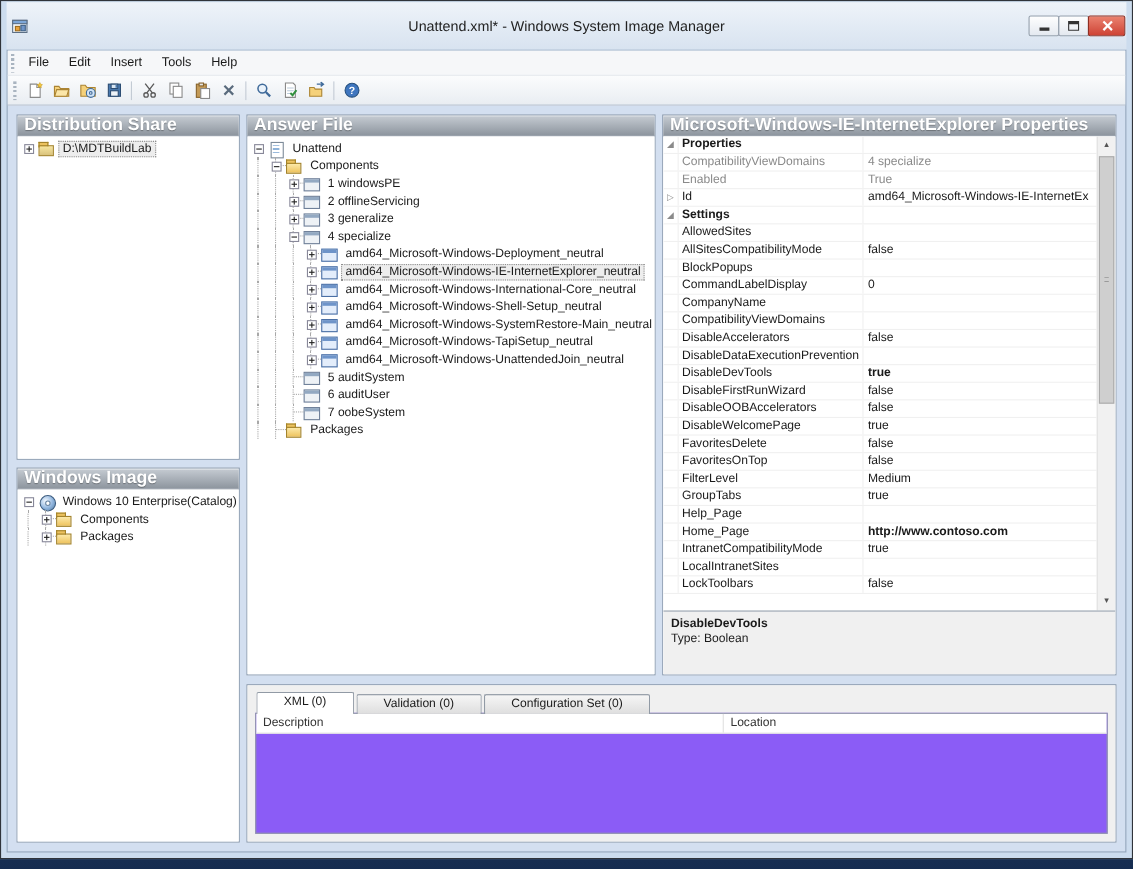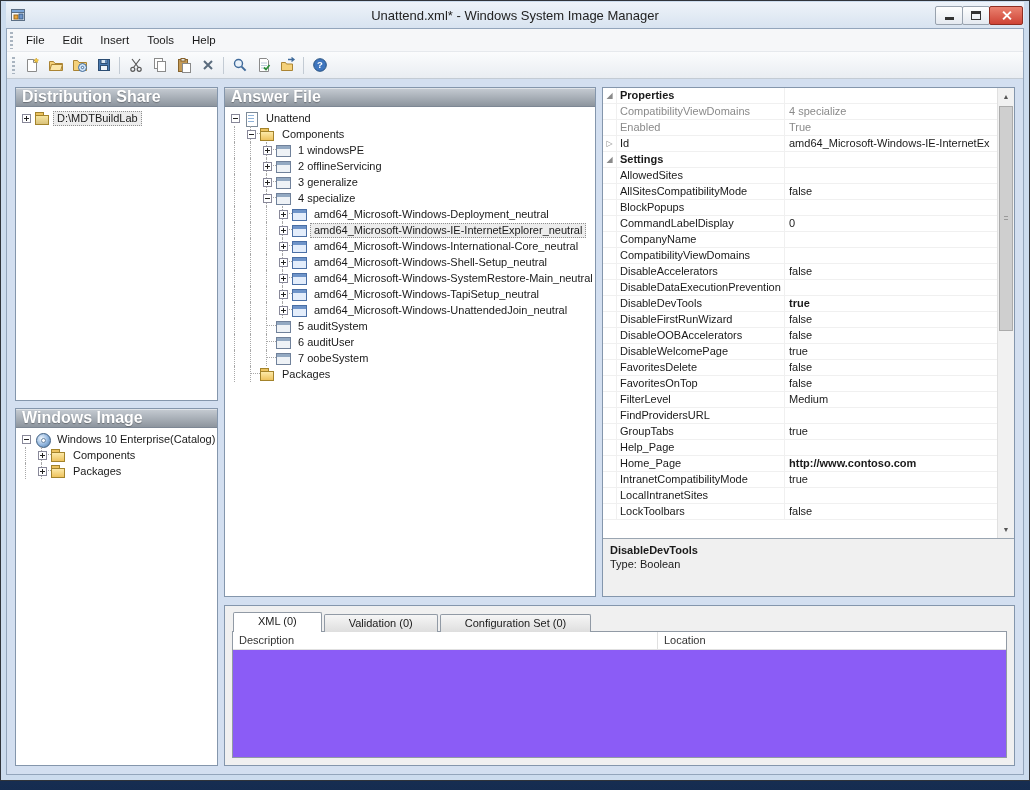--- a/index.html
+++ b/index.html
@@ -2,21 +2,21 @@
 <html><head>
 <meta charset="utf-8">
 <style>
   *{box-sizing:border-box;margin:0;padding:0;}
   html,body{width:1030px;height:790px;overflow:hidden;}
   body{font-family:"Liberation Sans","DejaVu Sans",sans-serif;font-size:11px;color:#1a1a1a;
        background:linear-gradient(#7d9cc0,#152c50);}
   .window{position:absolute;top:0;left:0;right:0;bottom:9px;background:#ccdcee;
           border:1px solid #30343a;display:flex;flex-direction:column;padding:1px 5px 5px;}
   
-  .titlebar{height:26px;flex:none;display:flex;align-items:center;position:relative;
+  .titlebar{height:43px;flex:none;display:flex;align-items:center;position:relative;
             background:linear-gradient(#eef3f9,#d8e3f0);}
   .title{position:absolute;left:0;right:0;text-align:center;font-size:13px;color:#222;}
   .app-icon{margin-left:4px;width:16px;height:16px;flex:none;z-index:2;}
   .caption{margin-left:auto;display:flex;z-index:2;margin-right:1px;}
   .cap{width:28px;height:19px;border:1px solid #98a2ae;background:linear-gradient(#fefefe,#e4e9f0);
        display:flex;align-items:center;justify-content:center;margin-left:-1px;border-radius:2px;}
   .cap.close{width:34px;background:linear-gradient(#ea8270,#ce4335);border-color:#8f2e22;}
   .glyph-min{width:9px;height:3px;background:#333;transform:translateY(3px);}
   .glyph-max{width:10px;height:9px;border:1px solid #333;border-top:3px solid #333;}
   .glyph-x{position:relative;width:11px;height:11px;}
@@ -425,20 +425,21 @@
                   <div class="tree-row">
                     <span class="g"></span>
                     <span class="slot line"></span>
                     <span class="ti ti-folder"></span>
                     <span class="tlabel">Packages</span>
                   </div>
                 </div>
               </div>
           </div>
           <div class="pane props">
+            <div class="pane-header"><span>Microsoft-Windows-IE-InternetExplorer Properties</span></div>
             <div class="pane-body">
               <div class="pgrid-wrap">
                   <div class="prow psec">
                     <span class="pgut">◢</span>
                     <span class="pname">Properties</span>
                     <span class="pval"></span>
                   </div>
                   <div class="prow dim">
                     <span class="pgut"></span>
                     <span class="pname">CompatibilityViewDomains</span>
@@ -526,25 +527,20 @@
                   </div>
                   <div class="prow">
                     <span class="pgut"></span>
                     <span class="pname">FavoritesOnTop</span>
                     <span class="pval">false</span>
                   </div>
                   <div class="prow">
                     <span class="pgut"></span>
                     <span class="pname">FilterLevel</span>
                     <span class="pval">Medium</span>
-                  </div>
-                  <div class="prow">
-                    <span class="pgut"></span>
-                    <span class="pname">FindProvidersURL</span>
-                    <span class="pval"></span>
                   </div>
                   <div class="prow">
                     <span class="pgut"></span>
                     <span class="pname">GroupTabs</span>
                     <span class="pval">true</span>
                   </div>
                   <div class="prow">
                     <span class="pgut"></span>
                     <span class="pname">Help_Page</span>
                     <span class="pval"></span>

